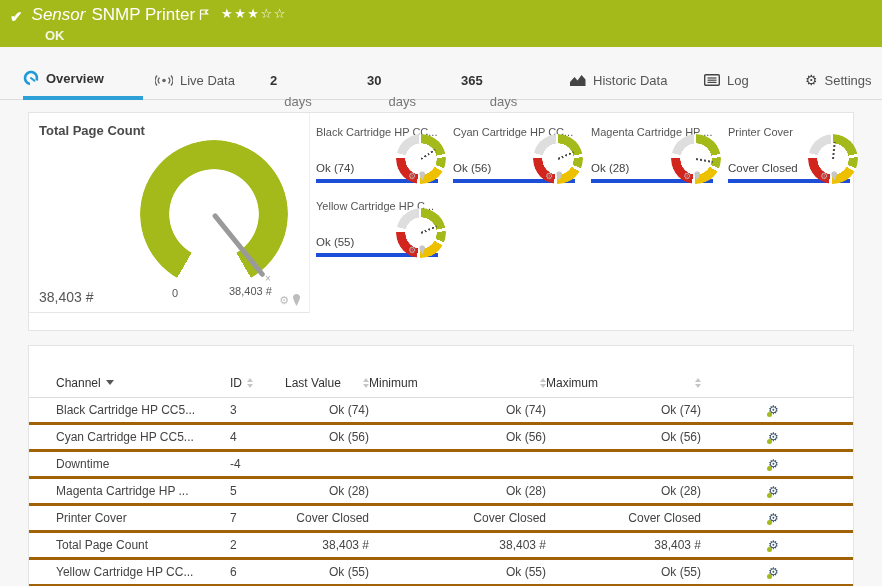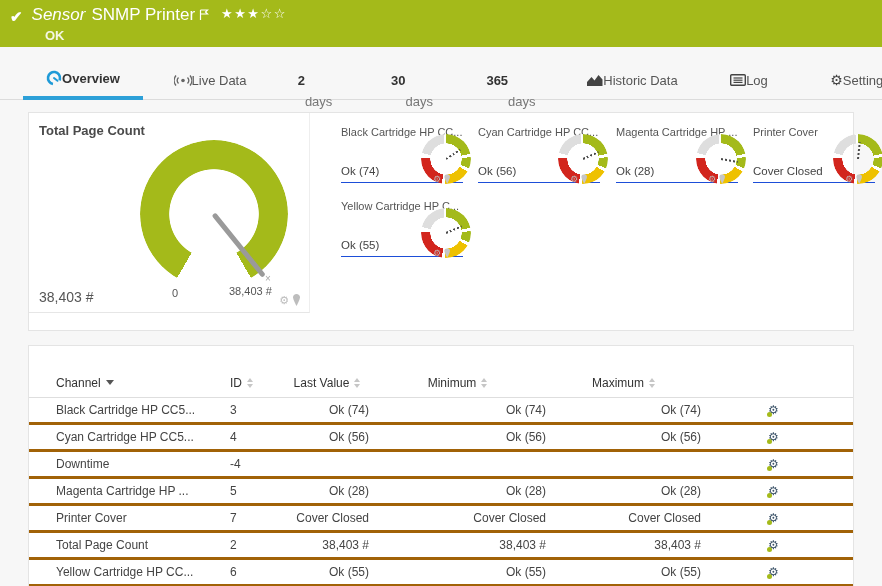--- a/index.html
+++ b/index.html
@@ -11,21 +11,21 @@
   .topbar-row { display:flex; align-items:flex-start; padding:5px 0 0 10px; }
   .check { font-size:15px; font-weight:bold; margin-top:3px; }
   .kind { font-style:italic; font-size:17px; margin-left:9px; }
   .sensor-title { font-size:17px; margin-left:6px; }
   .flag { margin:2px 0 0 4px; }
   .stars { font-size:13px; letter-spacing:1.5px; margin-left:12px; margin-top:1px; color:#fff; }
   .status-ok { position:absolute; left:45px; top:28px; font-size:13px; font-weight:bold; color:rgba(255,255,255,0.88); }
 
   
   .tabbar { position:absolute; top:60px; left:0; width:882px; height:40px; border-bottom:1px solid #dcdcdc; }
-  .tab { position:absolute; top:0; height:40px; display:flex; align-items:center; justify-content:center; 
+  .tab { position:absolute; top:0; height:40px; display:flex; align-items:center; gap:7px;
          font-size:13px; color:#555; cursor:pointer; }
   .tab.active { border-bottom:4px solid #2da0d8; color:#333; font-weight:bold; }
   .tab .num { font-weight:bold; color:#333; }
   .tab .word { color:#777; font-weight:normal;margin-top:43px; }
   .gear-glyph { font-size:14px; color:#444; line-height:1; }
 
   
   .panel { position:absolute; background:#fff; border:1px solid #e4e4e4; }
   .gauges-panel { left:28px; top:112px; width:826px; height:219px; }
   .table-panel { left:28px; top:345px; width:826px; height:241px; }
@@ -41,21 +41,21 @@
     border-radius:3px; transform-origin:bottom center; transform:rotate(141deg); }
   .needle-x { position:absolute; left:236px; top:160px; font-size:10px; color:#aaa; }
   .scale-min { position:absolute; left:143px; top:174px; font-size:11px; color:#555; }
   .scale-max { position:absolute; left:200px; top:172px; font-size:11px; color:#555; }
   .main-value { position:absolute; left:10px; bottom:7px; font-size:14px; color:#555; }
   .tile-icons { position:absolute; display:flex; gap:3px; align-items:center; color:#bdbdbd; }
   .main-tile .tile-icons { right:8px; bottom:6px; }
   .tile-icons .gear-sm { font-size:11px; color:#bdbdbd; line-height:1; }
 
   
-  .tile { position:absolute; width:122px; height:60px; border-bottom:1px solid #1d4ed8;margin-left:25px; }
+  .tile { position:absolute; width:122px; height:60px; border-bottom:4px solid #1d4ed8; }
   .tile-title { position:absolute; left:0; top:3px; font-size:11px; color:#555; white-space:nowrap; }
   .tile-value { position:absolute; left:0; bottom:5px; font-size:11.5px; color:#444; }
   .mini-gauge { position:absolute; right:-8px; top:11px; width:50px; height:50px; }
   .mini-donut { position:absolute; inset:0; border-radius:50%;
     background:conic-gradient(
       #a4ba1a 0deg 78deg, #fff 78deg 86deg,
       #a4ba1a 86deg 112deg, #fff 112deg 120deg,
       #eec100 120deg 182deg, #fff 182deg 190deg,
       #d2251d 190deg 272deg, #fff 272deg 284deg,
       #dedede 284deg 354deg, #fff 354deg 360deg);
@@ -67,21 +67,21 @@
   .tile .tile-icons { right:10px; bottom:-3px; transform:scale(0.8); }
 
   
   .tbl { margin-top:22px; width:100%; font-size:12px; color:#444; }
   .trow { display:grid; grid-template-columns:174px 55px 84px 177px 155px 1fr; padding-left:27px;
           align-items:center; height:27px; border-bottom:3px solid #a16207; }
   .thead { height:30px; color:#333; border-bottom:1px solid #dedede; }
   .c-right { text-align:right; }
   .c-icon { padding-left:67px; }
   .hcell { display:inline-flex; align-items:center; gap:5px; }
-  .c-right .hcell { justify-content:center; width:100%; }
+  .c-right .hcell { justify-content:space-between; width:100%; }
   .sort-both { display:inline-flex; flex-direction:column; gap:2px; }
   .sort-both i { display:block; width:0; height:0; border-left:3.5px solid transparent; border-right:3.5px solid transparent; }
   .sort-both i.up { border-bottom:4px solid #c6c6c6; }
   .sort-both i.dn { border-top:4px solid #c6c6c6; }
   .sort-desc { display:inline-block; width:0; height:0; border-left:4px solid transparent; border-right:4px solid transparent; border-top:5px solid #555; }
   .edit-icon { position:relative; width:15px; height:15px; cursor:pointer; }
   .edit-icon .g { font-size:12px; color:#3f566b; line-height:14px; }
   .edit-icon .dot { position:absolute; left:-1px; bottom:0; width:5px; height:5px; border-radius:50%; background:#a4ba1a; }
 </style>
 </head>

